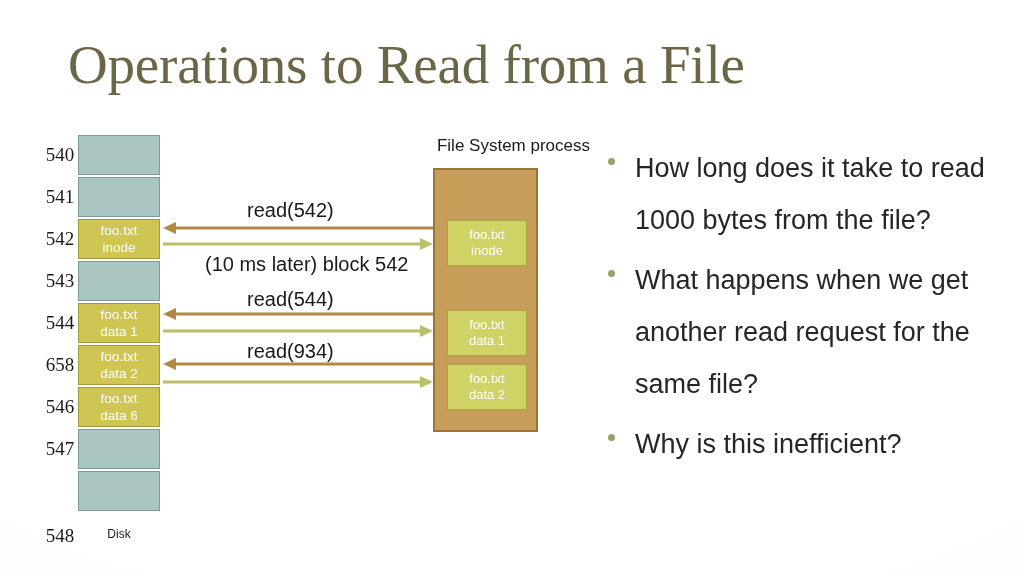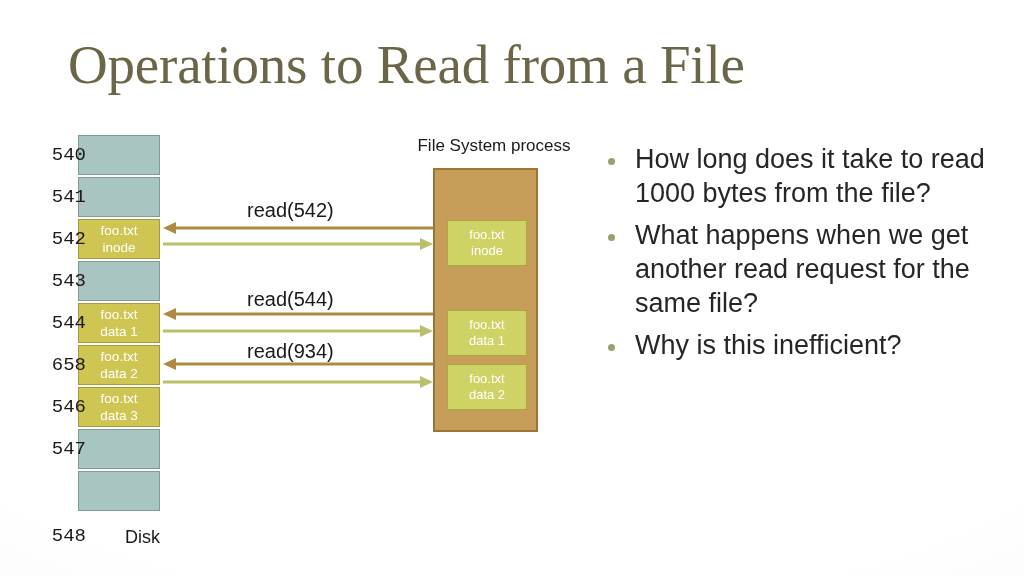--- a/index.html
+++ b/index.html
@@ -67,43 +67,43 @@
     font-size: 13.5px;
     color: #ffffff;
     line-height: 17px;
     font-family: "Liberation Sans", sans-serif;
   }
 
   .block-number {
     position: absolute;
     left: 0;
     width: 52px;
-    text-align: right;
-    font-family: Liberation Mono, monospace;
+    text-align: center;
+    font-family: Liberation Serif, serif;
     font-size: 19px;
     color: #1a1a1a;
   }
 
   #disk-label {
     position: absolute;
     left: 78px;
     top: 527px;
     width: 82px;
-    text-align: right;
-    font-size: 18px;
+    text-align: center;
+    font-size: 12px;
     color: #1a1a1a;
   }
 
   
   #fs-title {
     position: absolute;
     left: 398px;
     top: 136px;
     width: 192px;
-    text-align: center;
+    text-align: right;
     font-size: 17px;
     color: #1a1a1a;
     white-space: nowrap;
   }
   #fs-box {
     position: absolute;
     left: 433px;
     top: 168px;
     width: 105px;
     height: 264px;
@@ -159,21 +159,21 @@
     width: 7px;
     height: 7px;
     border-radius: 50%;
     background: #9aa06c;
     margin-top: 16px;
     margin-right: 20px;
   }
   .bullet-text {
     flex: 1 1 auto;
     font-size: 27px;
-    line-height: 34px;
+    line-height: 52px;
     color: #262626;
   }
 </style>
 </head>
 <body>
 
 <div id="slide">
 
   <div id="title">Operations to Read from a File</div>
 
@@ -204,21 +204,21 @@
       <span class="line">data 1</span>
     </div>
 
     <div class="disk-block used" style="top:210px;">
       <span class="line">foo.txt</span>
       <span class="line">data 2</span>
     </div>
 
     <div class="disk-block used" style="top:252px;">
       <span class="line">foo.txt</span>
-      <span class="line">data 3</span>
+      <span class="line">data 6</span>
     </div>
 
     <div class="disk-block" style="top:294px;">
       <span class="line"></span>
       <span class="line"></span>
     </div>
 
     <div class="disk-block" style="top:336px;">
       <span class="line"></span>
       <span class="line"></span>
@@ -256,20 +256,21 @@
 
   <div class="arrow-label" style="left:247px; top:199px;">read(542)</div>
   <svg class="arrow" style="left:163px; top:221px;" width="270" height="14" viewBox="0 0 270 14">
     <line x1="10" y1="7" x2="270" y2="7" stroke="#b08a45" stroke-width="3"></line>
     <polygon points="0,7 13,1 13,13" fill="#b08a45"></polygon>
   </svg>
   <svg class="arrow" style="left:163px; top:237px;" width="270" height="14" viewBox="0 0 270 14">
     <line x1="0" y1="7" x2="260" y2="7" stroke="#b9bf6a" stroke-width="3"></line>
     <polygon points="270,7 257,1 257,13" fill="#b9bf6a"></polygon>
   </svg>
+  <div class="arrow-label" style="left:205px; top:253px;">(10 ms later) block 542</div>
 
   <div class="arrow-label" style="left:247px; top:288px;">read(544)</div>
   <svg class="arrow" style="left:163px; top:307px;" width="270" height="14" viewBox="0 0 270 14">
     <line x1="10" y1="7" x2="270" y2="7" stroke="#b08a45" stroke-width="3"></line>
     <polygon points="0,7 13,1 13,13" fill="#b08a45"></polygon>
   </svg>
   <svg class="arrow" style="left:163px; top:324px;" width="270" height="14" viewBox="0 0 270 14">
     <line x1="0" y1="7" x2="260" y2="7" stroke="#b9bf6a" stroke-width="3"></line>
     <polygon points="270,7 257,1 257,13" fill="#b9bf6a"></polygon>
   </svg>

